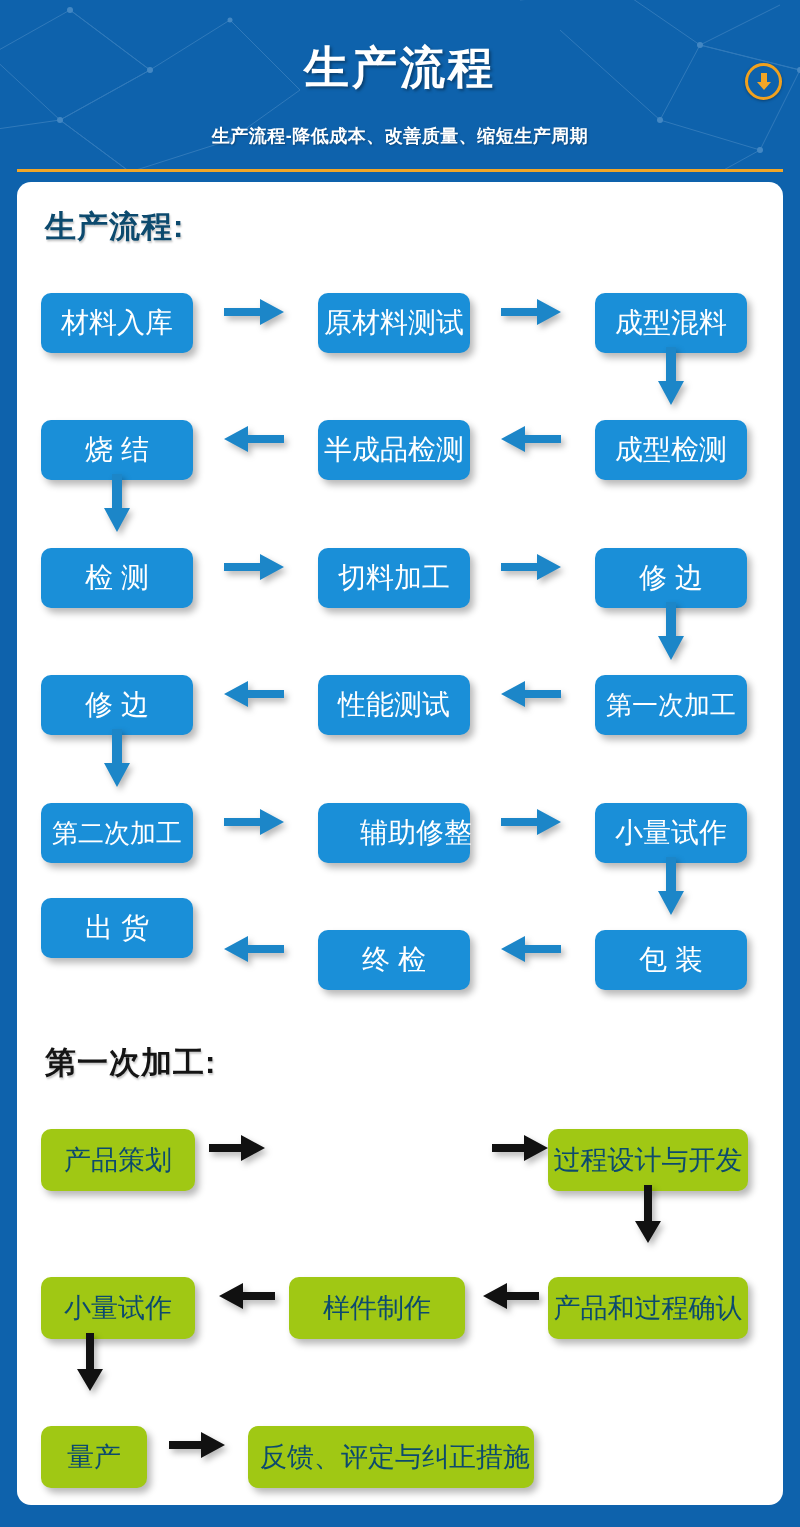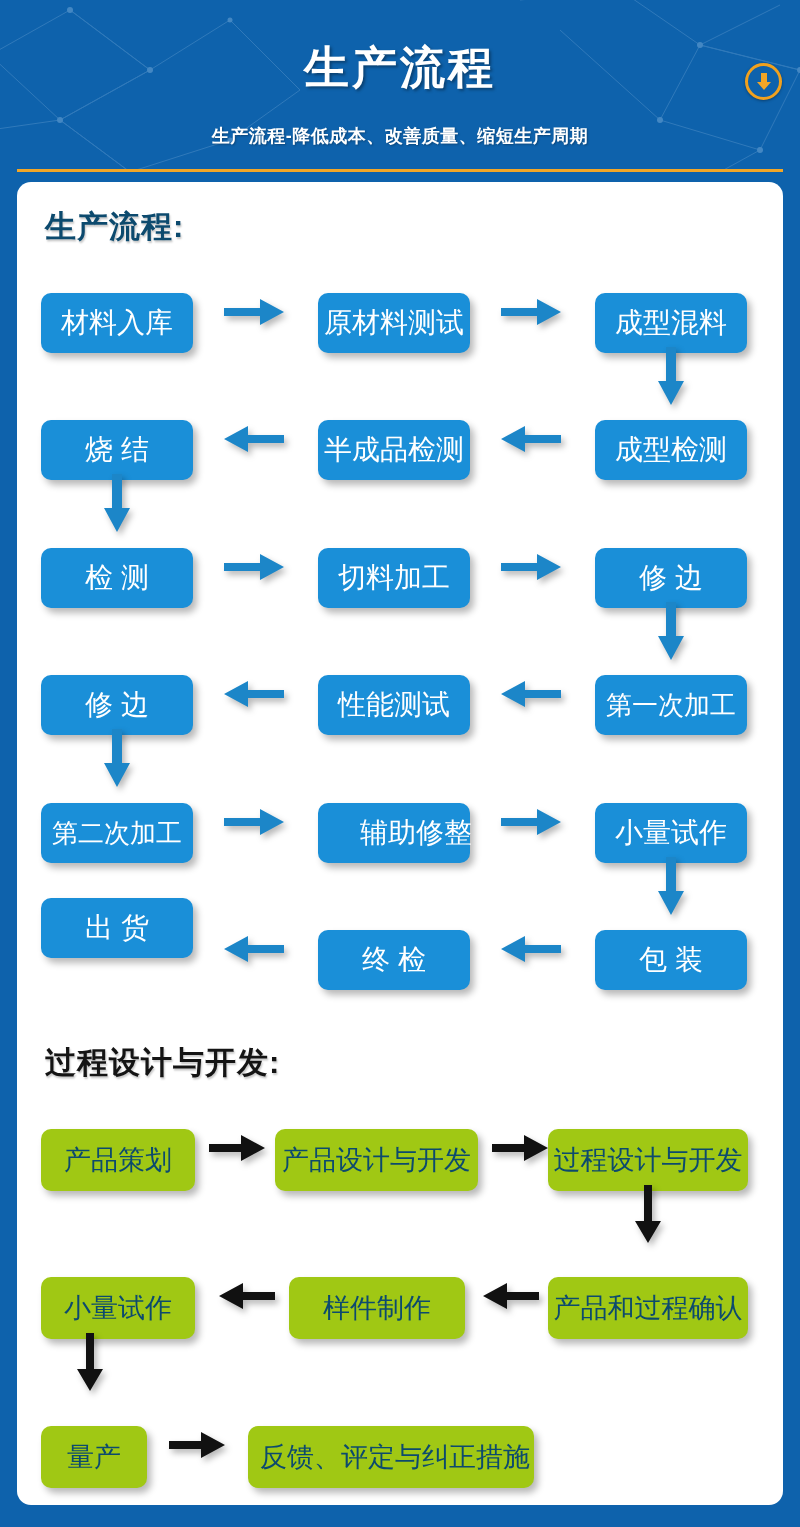--- a/index.html
+++ b/index.html
@@ -279,29 +279,28 @@
       </svg>
   </div>
   <div class="node blue" style="left:301px; top:736px; width:152px; height:60px;">终 检</div>
   <div class="arrow" style="left:207px; top:754px;">
     <svg width="60" height="26" viewBox="0 0 60 26">
         <path d="M60 9 h-36 v-9 l-24 13 l24 13 v-9 h36 z" fill="#1c86c8"></path>
       </svg>
   </div>
   <div class="node blue" style="left:24px;  top:704px; width:152px; height:60px;">出 货</div>
 
-  <div class="section-title" id="title-engineering">过程设计与开发:</div>
+  <div class="section-title" id="title-engineering">第一次加工:</div>
 
   <div class="node green" style="left:24px;  top:935px; width:154px; height:62px;">产品策划</div>
   <div class="arrow" style="left:192px; top:953px;">
     <svg width="56" height="26" viewBox="0 0 56 26">
         <path d="M0 9 h32 v-9 l24 13 l-24 13 v-9 h-32 z" fill="#111111"></path>
       </svg>
   </div>
-  <div class="node green" style="left:258px; top:935px; width:203px; height:62px;">产品设计与开发</div>
   <div class="arrow" style="left:475px; top:953px;">
     <svg width="56" height="26" viewBox="0 0 56 26">
         <path d="M0 9 h32 v-9 l24 13 l-24 13 v-9 h-32 z" fill="#111111"></path>
       </svg>
   </div>
   <div class="node green" style="left:531px; top:935px; width:200px; height:62px;">过程设计与开发</div>
 
   <div class="arrow" style="left:618px; top:1003px;">
     <svg width="26" height="58" viewBox="0 0 26 58">
         <path d="M9 0 h8 v36 h9 l-13 22 l-13 -22 h9 z" fill="#111111"></path>

